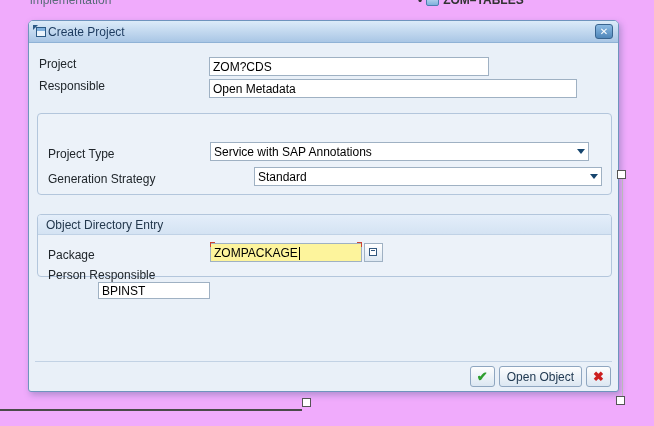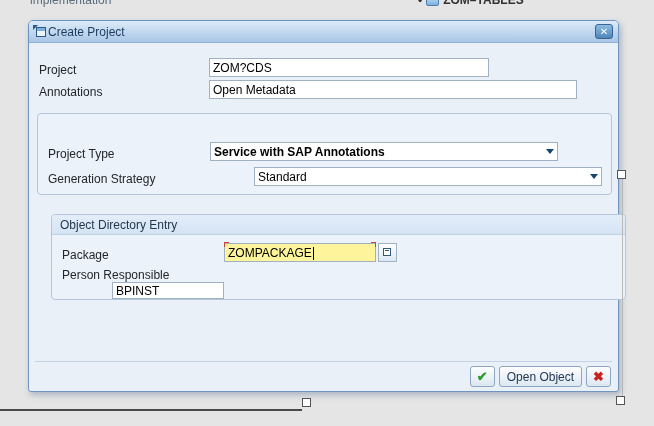--- a/index.html
+++ b/index.html
@@ -1,17 +1,17 @@
 <!DOCTYPE html>
 <html><head>
 <meta charset="utf-8">
 <style>
   * { margin:0; padding:0; box-sizing:border-box; }
   html,body { width:654px; height:426px; background:#ffffff; font-family:"Liberation Sans", sans-serif; }
-  .screen { position:relative; width:654px; height:426px; overflow:hidden; background:#e5e5e5; }
+  .screen { position:relative; width:654px; height:426px; overflow:hidden; background:#f0abfc; }
 
   
   .bg-strip { position:absolute; top:0; left:0; width:654px; height:10px; overflow:hidden; }
   .bg-left-text { position:absolute; top:-7px; left:30px; font-size:12px; color:#5a6b7a; }
   .bg-right { position:absolute; top:-7px; left:418px; display:flex; align-items:center; gap:4px; font-size:12px; color:#333; font-weight:bold; }
   .bg-doc-icon { width:13px; height:11px; background:linear-gradient(#cfe3f5,#7fb0dd); border:1px solid #4a7db0; border-radius:2px; }
   .bg-bullet { color:#333; }
 
   
   .dialog { position:absolute; left:28px; top:20px; width:591px; height:372px;
@@ -23,21 +23,21 @@
   .title-icon { width:14px; height:12px; position:relative; flex:0 0 auto; }
   .title-icon .win { position:absolute; left:2px; top:1px; width:10px; height:10px; border:1px solid #2c5a86; background:#eaf3fb; }
   .title-icon .win::before { content:""; position:absolute; left:0; top:0; right:0; height:3px; background:#7fb0dd; }
   .title-icon .arrow { position:absolute; left:-1px; top:-1px; width:0; height:0;
                        border-left:5px solid #2c5a86; border-bottom:5px solid transparent; }
   .title-text { font-size:12px; color:#1c3a5e; flex:1; }
   .close-btn { width:18px; height:15px; border:1px solid #39648f; border-radius:3px;
                background:linear-gradient(#8cbbe4,#4f86b9); color:#fff; font-size:10px; line-height:13px;
                text-align:center; cursor:pointer; }
 
-  .row { position:absolute; left:10px; height:20px; display:flex; align-items:flex-end; }
+  .row { position:absolute; left:10px; height:20px; display:flex; align-items:flex-start; }
   .lbl { width:170px; font-size:12px; color:#20262b; }
   .inp { height:19px; border:1px solid #9fb1c3; background:#fff; font-size:12px; color:#000;
          padding:1px 3px 0 3px; display:flex; align-items:center; }
 
   .dropdown { height:19px; border:1px solid #9fb1c3; background:#fff; font-size:12px; color:#000;
               padding:0 3px; display:flex; align-items:center; justify-content:space-between; cursor:pointer; }
   .dd-arrow { width:0; height:0; border-left:4px solid transparent; border-right:4px solid transparent;
               border-top:5px solid #16456e; margin-left:6px; }
 
   .group { position:absolute; left:8px; width:575px; border:1px solid #b3c6dc; background:#ecf2f9;
@@ -93,42 +93,42 @@
       <span class="title-text">Create Project</span>
       <span class="close-btn">✕</span>
     </div>
 
     <div class="row" style="top:36px;">
       <span class="lbl">Project</span>
       <span class="inp" style="width:280px;">ZOM?CDS</span>
     </div>
 
     <div class="row" style="top:58px;">
-      <span class="lbl">Annotations</span>
+      <span class="lbl">Responsible</span>
       <span class="inp" style="width:368px;">Open Metadata</span>
     </div>
 
     <div class="group" style="top:92px; height:82px;">
       <div class="grow" style="top:27px;">
         <span class="lbl">Project Type</span>
-        <div class="dropdown" style="width:348px;font-weight:bold;">
+        <div class="dropdown" style="width:379px;">
           <span>Service with SAP Annotations</span>
           <span class="dd-arrow"></span>
         </div>
       </div>
       <div class="grow" style="top:52px;">
         <span class="lbl">Generation Strategy</span>
         <div class="dropdown" style="width:348px;margin-left:44px;">
           <span>Standard</span>
           <span class="dd-arrow"></span>
         </div>
       </div>
     </div>
 
-    <div class="group" style="top:193px; height:86px;margin-left:14px;">
+    <div class="group" style="top:193px; height:63px;">
       <div class="group-hd">Object Directory Entry</div>
       <div class="grow" style="top:27px;">
         <span class="lbl">Package</span>
         <span class="inp focus-inp" style="width:152px;">
           <span class="tick tl"></span>
           <span>ZOMPACKAGE</span>
           <span class="caret"></span>
           <span class="tick tr"></span>
         </span>
         <span class="f4-btn">

